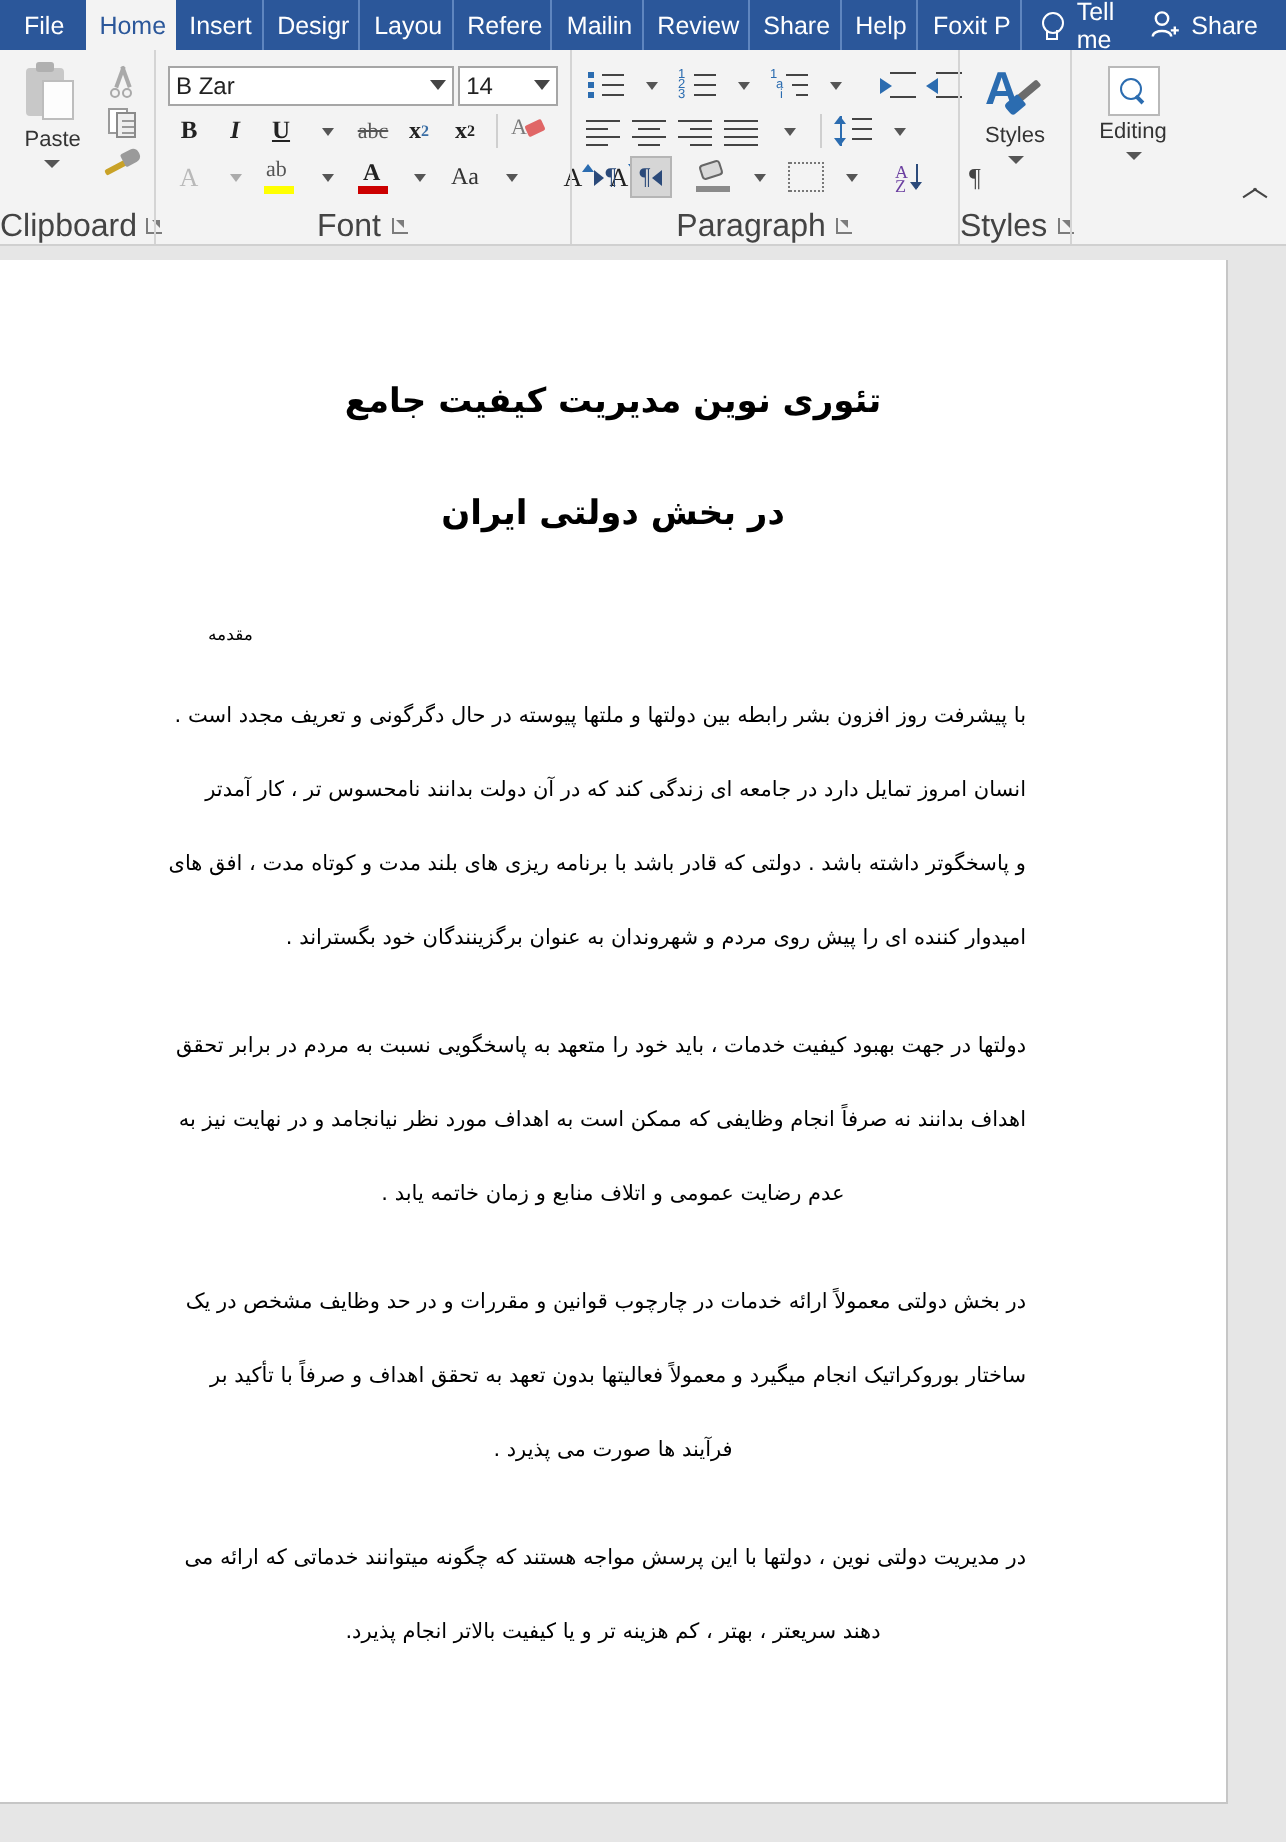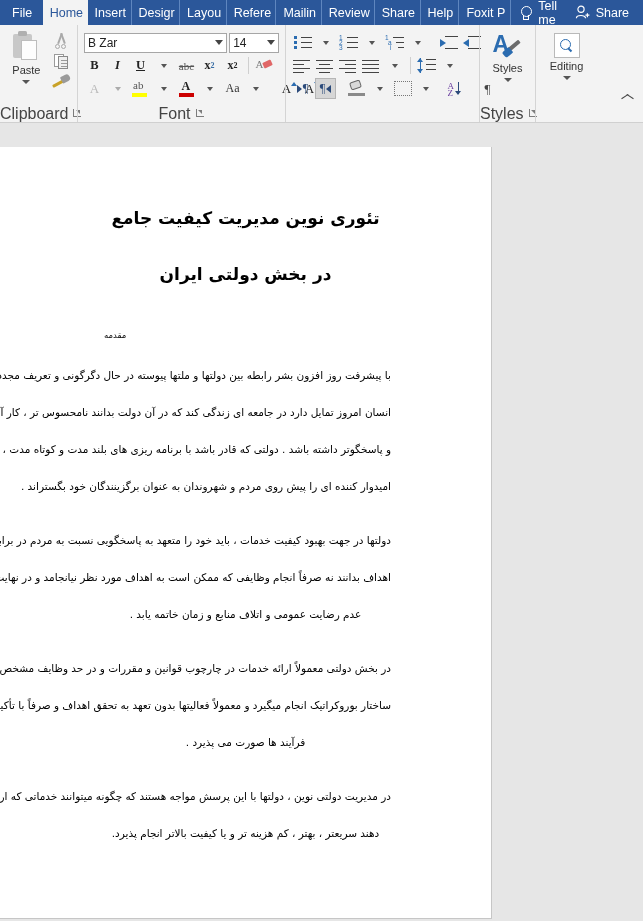--- a/index.html
+++ b/index.html
@@ -200,21 +200,21 @@
     content:""; position:absolute; top: 4px; width: 8px; height: 1.4px; background: #444;
   }
   .collapse:before { left: 0; transform: rotate(-33deg); }
   .collapse:after { left: 5px; transform: rotate(33deg); }
 
   .ribbon-under { flex: 0 0 7px; background: #e6e6e6; }
 
   
   .docarea { flex: 1; background: #e6e6e6; position: relative; overflow: hidden; }
   .page {
-    position: absolute; left: 0px; top: 17px; width: 492px; height: 772px;
+    position: absolute; left: 0px; top: 0px; width: 614px; height: 772px;
     background: #ffffff; border-right: 1px solid #c6c6c6; border-bottom: 1px solid #c6c6c6;
   }
   .doc-inner { direction: rtl; padding: 60px 100px 0 100px; }
   .doc-title {
     text-align: center; font-family: "DejaVu Sans", sans-serif; font-weight: bold;
     font-size: 17px; color: #000; line-height: 1.35; white-space: nowrap;
   }
   .doc-title.t2 { margin-top: 33px; }
   .doc-sub {
     text-align: left; font-family: "DejaVu Sans", sans-serif; font-size: 8.5px;
@@ -558,20 +558,24 @@
                 <span class="arw"></span>
               </span>
             </div>
             <span class="vdiv"></span>
             <div class="btn">
               <span class="pilc" style="font-size:13px;color:#444">¶</span>
             </div>
           </div>
         </div>
       </div>
+      <div class="grp-label">
+        <span>Paragraph</span>
+        <span class="launcher"></span>
+      </div>
     </div>
 
     <div class="grp g-styles">
       <div class="grp-body">
         <div class="sty-col">
           <div class="sty-ico">
             <span class="sty-A">A</span>
               <span class="sty-brushh"></span>
               <span class="sty-brusht"></span>
           </div>

